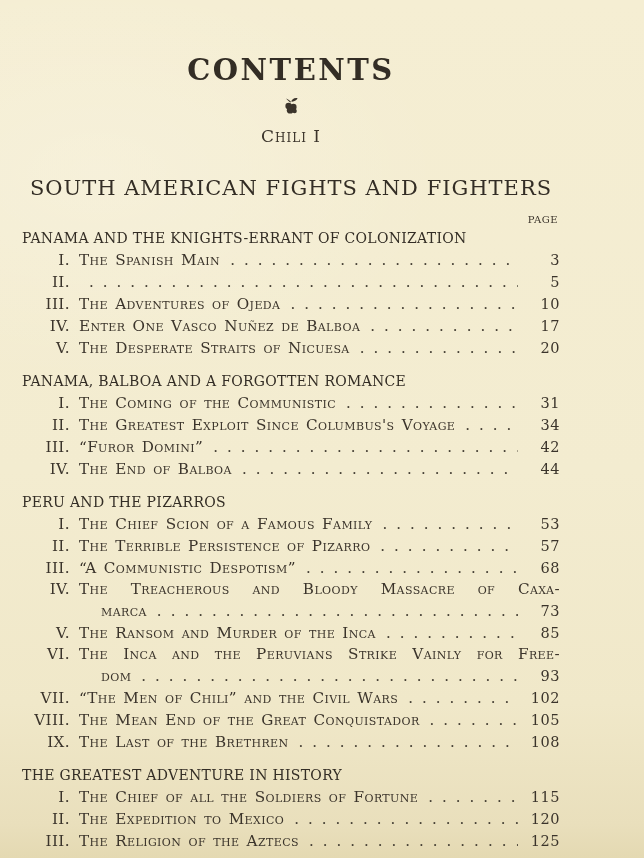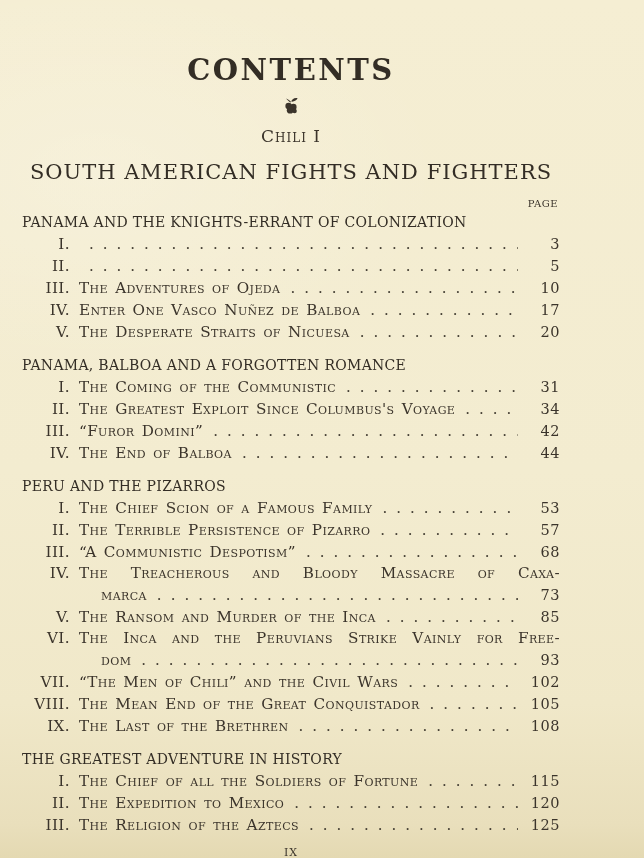--- a/index.html
+++ b/index.html
@@ -24,21 +24,21 @@
     color: #332d25;
   }
   .ornament { margin-top: 9px; height: 24px; text-align: center; line-height: 24px; }
   .ornament svg { vertical-align: top; }
   .part-heading {
     margin-top: 6px; text-align: center;
     font-size: 17px; line-height: 22px;
     font-variant: small-caps; letter-spacing: 1px;
   }
   .book-title {
-    margin-top: 12px; text-align: center;
+    margin-top: 28px; text-align: center;
     font-size: 21px; line-height: 26px;
     letter-spacing: 1px; color: #332d25;
     white-space: nowrap;
   }
   .page-col-label {
     margin-top: 13px; text-align: right;
     font-size: 10px; line-height: 11px;
     letter-spacing: 0.5px; padding-right: 2px;
     color: #3b342b;
   }
@@ -104,20 +104,21 @@
   <div class="part-heading">Chili I</div>
 
   <div class="book-title">SOUTH AMERICAN FIGHTS AND FIGHTERS</div>
 
   <div class="page-col-label">PAGE</div>
 
   <div class="section sec1">
     <h2 class="section-heading">PANAMA AND THE KNIGHTS-ERRANT OF COLONIZATION</h2>
     <div class="row">
       <span class="num">I.</span>
+      <span class="title">The Spanish Main</span>
       <span class="leader"></span>
       <span class="pg">3</span>
     </div>
     <div class="row">
       <span class="num">II.</span>
       <span class="leader"></span>
       <span class="pg">5</span>
     </div>
     <div class="row">
       <span class="num">III.</span>

